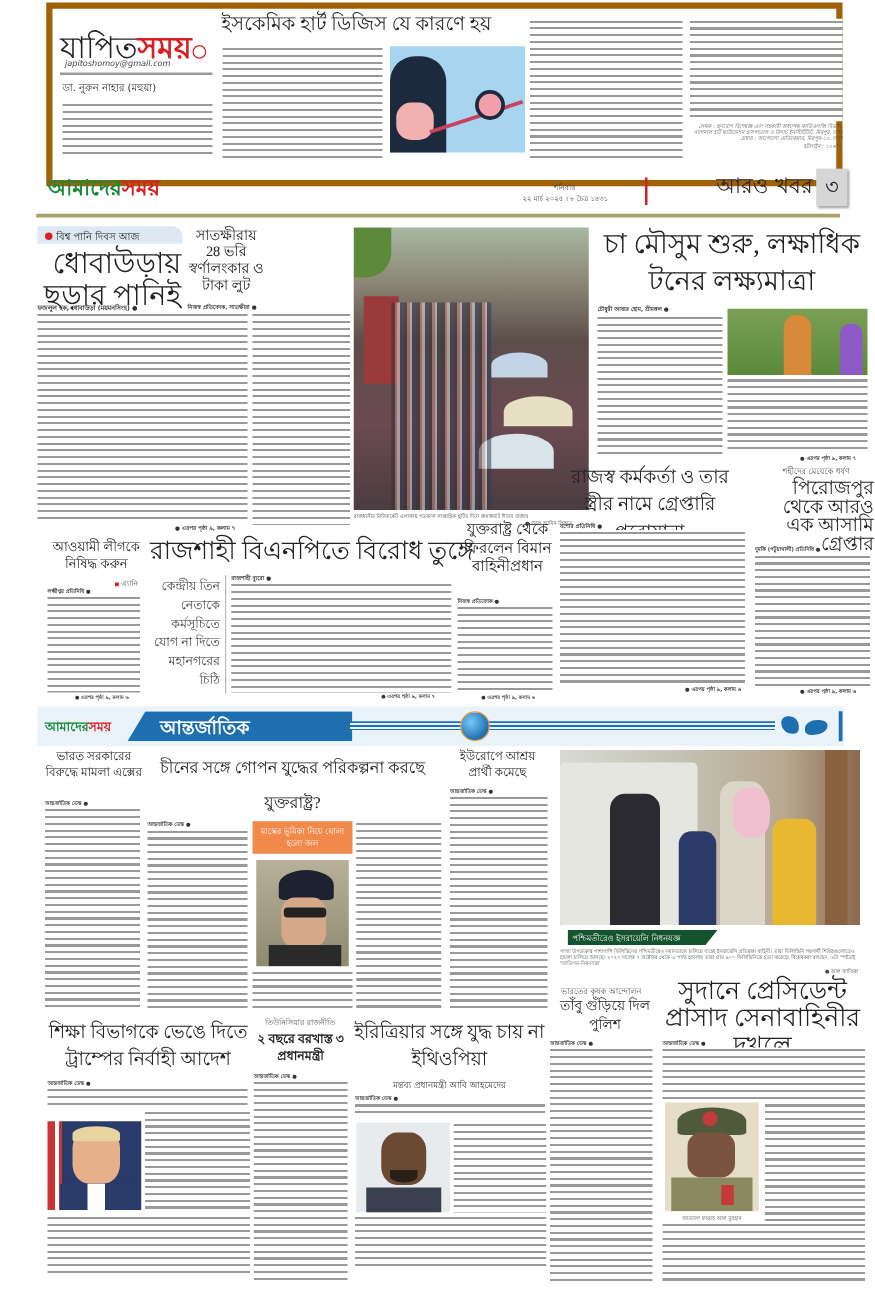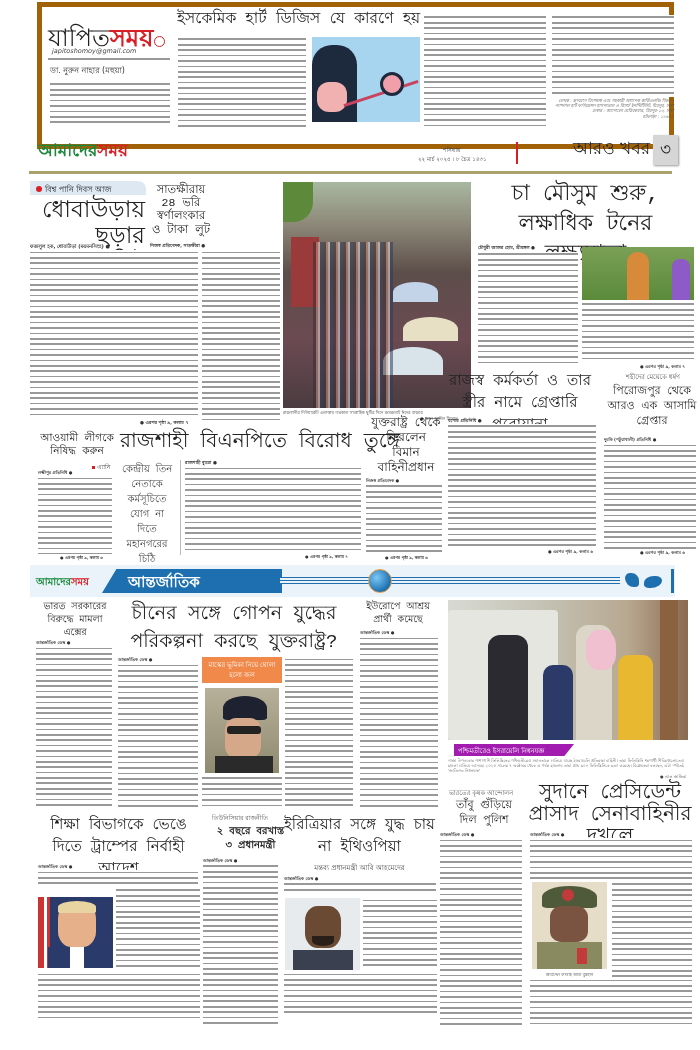--- a/index.html
+++ b/index.html
@@ -1,20 +1,20 @@
 <!DOCTYPE html>
 <html><head>
 <meta charset="utf-8">
 <style>
   * { box-sizing: border-box; margin: 0; padding: 0; }
   body { width: 700px; height: 1050px; background: #fff; font-family: "DejaVu Sans", sans-serif; color: #222; position: relative; overflow: hidden; }
   .abs { position: absolute; }
   .body-text { font-size: 4.2px; line-height: 5.4px; color: #555; text-align: justify; overflow: hidden; }
   .lines { background: repeating-linear-gradient(#fff 0 1.5px, #999 1.5px 3.2px, #fff 3.2px 5.4px); }
-  .hl { font-family: Liberation Mono, monospace; color: #222; text-align: center; font-weight: normal; line-height: 1.15; }
+  .hl { font-family: Liberation Serif, serif; color: #222; text-align: center; font-weight: normal; line-height: 1.15; }
   .photo { overflow: hidden; }
   .byline { font-size: 5px; font-weight: bold; color: #333; }
   .sep-v { position: absolute; width: 1px; background: #bbb; }
 </style>
 </head>
 <body>
 
 <div class="abs" style="left:37px;top:2px;width:637px;height:147px;border:5px solid #a16207;">
   <div class="abs" style="left:6px;top:12px;width:125px;height:30px;white-space:nowrap;">
     <span style="font-family:'DejaVu Serif',serif;font-size:24px;color:#222;">যাপিত</span><span style="font-family:'DejaVu Serif',serif;font-size:24px;font-weight:bold;color:#d81f26;">সময়</span><span style="display:inline-block;width:11px;height:11px;border:1.5px solid #d81f26;border-radius:50%;margin-left:1px;vertical-align:middle;"></span>
@@ -85,33 +85,33 @@
 </div>
 <div class="abs body-text lines" style="left:582px;top:302px;width:112px;height:60px;"></div>
 <div class="abs" style="left:640px;top:364px;font-size:4.2px;font-weight:bold;color:#333;">● এরপর পৃষ্ঠা ৯, কলাম ৭</div>
 
 <div class="abs hl" style="left:445px;top:371px;width:150px;font-size:15px;line-height:22px;">রাজস্ব কর্মকর্তা ও তার স্ত্রীর নামে গ্রেপ্তারি পরোয়ানা</div>
 <div class="abs byline" style="left:448px;top:418px;font-size:4.5px;">যশোর প্রতিনিধি ●</div>
 <div class="abs body-text lines" style="left:448px;top:424px;width:148px;height:125px;"></div>
 <div class="abs" style="left:548px;top:549px;font-size:4.2px;font-weight:bold;color:#333;">● এরপর পৃষ্ঠা ৯, কলাম ৬</div>
 
 <div class="abs" style="left:612px;top:372px;width:82px;text-align:center;font-size:6.5px;color:#555;font-family:'DejaVu Serif',serif;">শহীদের মেয়েকে ধর্ষণ</div>
-<div class="abs hl" style="left:605px;top:384px;width:94px;font-size:11px;line-height:15px;">পিরোজপুর থেকে আরও এক আসামি গ্রেপ্তার</div>
+<div class="abs hl" style="left:605px;top:384px;width:94px;font-size:15px;line-height:15px;text-align:right;">পিরোজপুর থেকে আরও এক আসামি গ্রেপ্তার</div>
 <div class="abs byline" style="left:604px;top:437px;font-size:4.2px;">দুমকি (পটুয়াখালী) প্রতিনিধি ●</div>
 <div class="abs body-text lines" style="left:604px;top:443px;width:92px;height:106px;"></div>
 <div class="abs" style="left:640px;top:550px;font-size:4.2px;font-weight:bold;color:#333;">● এরপর পৃষ্ঠা ৯, কলাম ৬</div>
 
 <div class="abs hl" style="left:38px;top:432px;width:78px;font-size:10.5px;line-height:13px;">আওয়ামী লীগকে নিষিদ্ধ করুন</div>
 <div class="abs" style="left:92px;top:462px;font-size:6px;color:#555;white-space:nowrap;"><span style="display:inline-block;width:3px;height:3px;background:#d81f26;margin-right:2px;vertical-align:middle;"></span><span>এ্যানি</span></div>
 <div class="abs byline" style="left:38px;top:470px;font-size:4.2px;">লক্ষ্মীপুর প্রতিনিধি ●</div>
 <div class="abs body-text lines" style="left:38px;top:476px;width:74px;height:78px;"></div>
 <div class="abs" style="left:60px;top:555px;font-size:4px;font-weight:bold;color:#333;">● এরপর পৃষ্ঠা ৯, কলাম ৬</div>
 
 <div class="abs hl" style="left:120px;top:430px;width:240px;font-size:20px;text-align:left;white-space:nowrap;">রাজশাহী বিএনপিতে বিরোধ তুঙ্গে</div>
-<div class="abs hl" style="left:118px;top:462px;width:58px;font-size:10px;line-height:15px;color:#444;">কেন্দ্রীয় তিন নেতাকে কর্মসূচিতে যোগ না দিতে মহানগরের চিঠি</div>
+<div class="abs hl" style="left:118px;top:462px;width:58px;font-size:10px;line-height:15px;text-align:right;color:#444;">কেন্দ্রীয় তিন নেতাকে কর্মসূচিতে যোগ না দিতে মহানগরের চিঠি</div>
 <div class="sep-v" style="left:180px;top:460px;height:95px;"></div>
 <div class="abs byline" style="left:185px;top:460px;font-size:4.5px;">রাজশাহী ব্যুরো ●</div>
 <div class="abs body-text lines" style="left:185px;top:466px;width:176px;height:88px;"></div>
 <div class="abs" style="left:305px;top:554px;font-size:4px;font-weight:bold;color:#333;">● এরপর পৃষ্ঠা ৯, কলাম ৭</div>
 
 <div class="abs hl" style="left:370px;top:416px;width:72px;font-size:12px;line-height:15px;">যুক্তরাষ্ট্র থেকে ফিরলেন বিমান বাহিনীপ্রধান</div>
 <div class="abs byline" style="left:366px;top:478px;font-size:4.2px;">নিজস্ব প্রতিবেদক ●</div>
 <div class="abs body-text lines" style="left:366px;top:484px;width:76px;height:70px;"></div>
 <div class="abs" style="left:385px;top:555px;font-size:4px;font-weight:bold;color:#333;">● এরপর পৃষ্ঠা ৯, কলাম ৬</div>
 
@@ -127,21 +127,21 @@
     <div class="abs" style="left:5px;top:5px;width:14px;height:14px;background:#1d6fb0;border-radius:40% 60% 30% 70%;"></div>
     <div class="abs" style="left:24px;top:8px;width:18px;height:12px;background:#1d6fb0;border-radius:60% 40% 70% 30%;"></div>
   </div>
   <div class="abs" style="left:641px;top:4px;width:3px;height:24px;background:#1d6fb0;"></div>
 </div>
 
 <div class="abs hl" style="left:36px;top:600px;width:78px;font-size:9.5px;line-height:13px;">ভারত সরকারের বিরুদ্ধে মামলা এক্সের</div>
 <div class="abs byline" style="left:36px;top:640px;font-size:4.2px;">আন্তর্জাতিক ডেস্ক ●</div>
 <div class="abs body-text lines" style="left:36px;top:646px;width:76px;height:162px;"></div>
 
-<div class="abs hl" style="left:118px;top:600px;width:232px;font-size:19px;line-height:28px;">চীনের সঙ্গে গোপন যুদ্ধের পরিকল্পনা করছে যুক্তরাষ্ট্র?</div>
+<div class="abs hl" style="left:118px;top:600px;width:232px;font-size:13px;line-height:28px;">চীনের সঙ্গে গোপন যুদ্ধের পরিকল্পনা করছে যুক্তরাষ্ট্র?</div>
 <div class="abs byline" style="left:118px;top:657px;font-size:4.2px;">আন্তর্জাতিক ডেস্ক ●</div>
 <div class="abs body-text lines" style="left:118px;top:663px;width:80px;height:145px;"></div>
 <div class="abs" style="left:202px;top:657px;width:80px;height:26px;background:#f0894a;color:#fff;font-size:6.5px;line-height:10px;text-align:center;padding-top:3px;font-family:'DejaVu Serif',serif;">
   <span>মাস্কের ভূমিকা নিয়ে ঘোলা হলো জল</span>
 </div>
 <div class="abs photo" style="left:205px;top:688px;width:74px;height:85px;background:linear-gradient(180deg,#b8b09a 0%,#8e8a70 100%);">
   <div class="abs" style="left:18px;top:8px;width:44px;height:24px;background:#1e2230;border-radius:50% 50% 10% 10%;"></div>
   <div class="abs" style="left:20px;top:30px;width:36px;height:40px;background:#d6a88a;border-radius:30%;"></div>
   <div class="abs" style="left:22px;top:38px;width:34px;height:8px;background:#222;border-radius:3px;"></div>
   <div class="abs" style="left:10px;top:68px;width:58px;height:17px;background:#2a2a2a;"></div>
@@ -155,21 +155,21 @@
 
 <div class="abs photo" style="left:448px;top:600px;width:240px;height:140px;background:linear-gradient(90deg,#d8dad2 0%,#c4c2b4 40%,#b8a890 75%,#8a6a50 100%);">
   <div class="abs" style="left:0;top:10px;width:110px;height:130px;background:#e6e6e0;border-radius:4px;"></div>
   <div class="abs" style="left:40px;top:35px;width:40px;height:105px;background:#2a2a30;border-radius:12px 12px 0 0;"></div>
   <div class="abs" style="left:95px;top:65px;width:30px;height:75px;background:#2c3a6a;border-radius:10px 10px 0 0;"></div>
   <div class="abs" style="left:128px;top:25px;width:36px;height:115px;background:#dcd6c8;border-radius:12px 12px 0 0;"></div>
   <div class="abs" style="left:138px;top:30px;width:30px;height:40px;background:#f0c0d0;border-radius:40%;"></div>
   <div class="abs" style="left:170px;top:55px;width:35px;height:85px;background:#e8b830;border-radius:10px 10px 0 0;"></div>
   <div class="abs" style="left:212px;top:0;width:18px;height:140px;background:#8a6240;"></div>
 </div>
-<div class="abs" style="left:454px;top:744px;width:120px;height:12px;background:#a21caf;clip-path:polygon(0 0,100% 0,92% 100%,0 100%);color:#fff;font-size:6.5px;padding:1.5px 0 0 4px;white-space:nowrap;">
+<div class="abs" style="left:454px;top:744px;width:120px;height:12px;background:#14532d;clip-path:polygon(0 0,100% 0,92% 100%,0 100%);color:#fff;font-size:6.5px;padding:1.5px 0 0 4px;white-space:nowrap;">
   <span>পশ্চিমতীরেও ইসরায়েলি নিধনযজ্ঞ</span>
 </div>
 <div class="abs" style="left:448px;top:758px;width:240px;font-size:4px;line-height:5.2px;color:#555;height:16px;overflow:hidden;">গাজা উপত্যকার পাশাপাশি ফিলিস্তিনের পশ্চিমতীরেও সমানতালে চালিয়ে যাচ্ছে ইসরায়েলি প্রতিরক্ষা বাহিনী। তারা ফিলিস্তিনি শরণার্থী শিবিরগুলোতেও হামলা চালিয়ে আসছে। ২০২৩ সালের ৭ অক্টোবর থেকে এ পর্যন্ত হামলায় তারা প্রায় ৯০০ ফিলিস্তিনিকে হত্যা করেছে। বিশ্লেষকরা বলছেন, এটা স্পষ্টতই 'জাতিগত নিধনযজ্ঞ'</div>
 <div class="abs" style="left:660px;top:774px;font-size:4px;color:#444;">● আল জাজিরা</div>
 
 <div class="abs" style="left:440px;top:788px;width:82px;font-size:6.5px;color:#555;text-align:center;font-family:'DejaVu Serif',serif;">ভারতের কৃষক আন্দোলন</div>
 <div class="abs hl" style="left:448px;top:798px;width:72px;font-size:11px;line-height:15px;">তাঁবু গুঁড়িয়ে দিল পুলিশ</div>
 <div class="abs byline" style="left:440px;top:832px;font-size:4.2px;">আন্তর্জাতিক ডেস্ক ●</div>
 <div class="abs body-text lines" style="left:440px;top:838px;width:82px;height:188px;"></div>
 
@@ -193,21 +193,21 @@
 <div class="abs photo" style="left:38px;top:897px;width:75px;height:71px;background:linear-gradient(90deg,#c33 0 8%,#fff 8% 12%,#c33 12% 16%,#2a3a6a 16% 100%);">
   <div class="abs" style="left:20px;top:6px;width:38px;height:44px;background:#e6b08a;border-radius:35%;"></div>
   <div class="abs" style="left:20px;top:4px;width:38px;height:12px;background:#e8d4a0;border-radius:50% 50% 10% 10%;"></div>
   <div class="abs" style="left:10px;top:50px;width:60px;height:21px;background:#2a3a6a;"></div>
   <div class="abs" style="left:32px;top:50px;width:14px;height:21px;background:#fff;"></div>
 </div>
 <div class="abs body-text lines" style="left:116px;top:888px;width:84px;height:80px;"></div>
 <div class="abs body-text lines" style="left:38px;top:972px;width:162px;height:48px;"></div>
 
 <div class="abs" style="left:203px;top:813px;width:74px;text-align:center;font-size:6.2px;color:#555;font-family:'DejaVu Serif',serif;">তিউনিসিয়ার রাজনীতি</div>
-<div class="abs hl" style="left:213px;top:825px;width:75px;font-size:10px;line-height:14px;font-weight:bold;">২ বছরে বরখাস্ত ৩ প্রধানমন্ত্রী</div>
+<div class="abs hl" style="left:203px;top:825px;width:75px;font-size:10px;line-height:14px;font-weight:bold;">২ বছরে বরখাস্ত ৩ প্রধানমন্ত্রী</div>
 <div class="abs byline" style="left:203px;top:858px;font-size:4.2px;">আন্তর্জাতিক ডেস্ক ●</div>
 <div class="abs body-text lines" style="left:203px;top:864px;width:75px;height:160px;"></div>
 
 <div class="abs hl" style="left:282px;top:815px;width:155px;font-size:15px;line-height:22px;">ইরিত্রিয়ার সঙ্গে যুদ্ধ চায় না ইথিওপিয়া</div>
 <div class="abs" style="left:282px;top:862px;width:155px;text-align:center;font-size:7px;color:#444;font-family:'DejaVu Serif',serif;">মন্তব্য প্রধানমন্ত্রী আবি আহমেদের</div>
 <div class="abs byline" style="left:284px;top:876px;font-size:4.2px;">আন্তর্জাতিক ডেস্ক ●</div>
 <div class="abs body-text lines" style="left:284px;top:882px;width:152px;height:12px;"></div>
 <div class="abs photo" style="left:285px;top:898px;width:75px;height:72px;background:#e8ebee;">
   <div class="abs" style="left:20px;top:8px;width:36px;height:42px;background:#6b4a34;border-radius:35%;"></div>
   <div class="abs" style="left:27px;top:38px;width:22px;height:10px;background:#2a1e18;border-radius:0 0 50% 50%;"></div>

